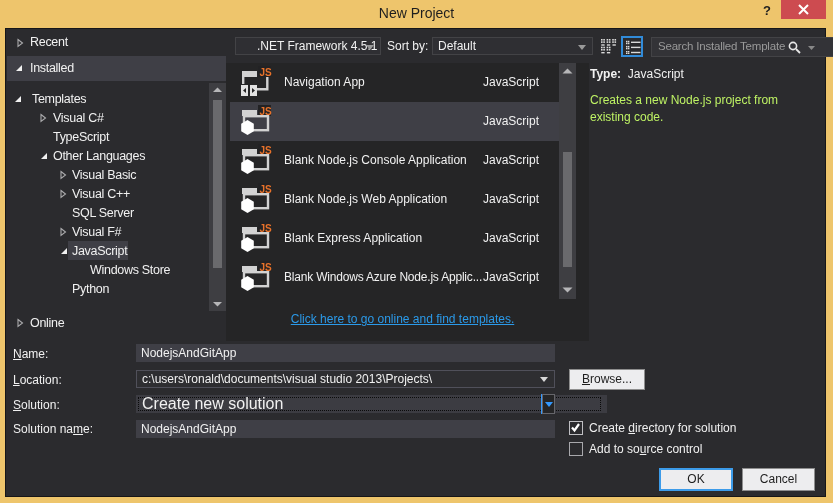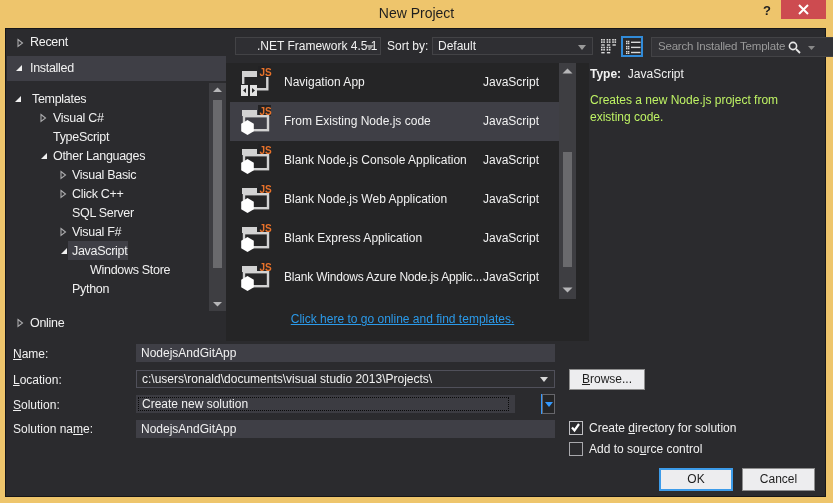--- a/index.html
+++ b/index.html
@@ -68,21 +68,21 @@
         <path d="M7 1 L7 7 L1 7 Z" fill="#F1F1F1"></path>
       </svg>
       <div class="abs tree-item" style="left:47px;top:118px">Other Languages</div>
       <svg class="abs" style="left:54px;top:141px" width="7" height="10">
         <path d="M1 1.5 L5.5 5 L1 8.5 Z" fill="none" stroke="#ABABAD" stroke-width="1.1"></path>
       </svg>
       <div class="abs tree-item" style="left:66px;top:137px">Visual Basic</div>
       <svg class="abs" style="left:54px;top:160px" width="7" height="10">
         <path d="M1 1.5 L5.5 5 L1 8.5 Z" fill="none" stroke="#ABABAD" stroke-width="1.1"></path>
       </svg>
-      <div class="abs tree-item" style="left:66px;top:156px">Click C++</div>
+      <div class="abs tree-item" style="left:66px;top:156px">Visual C++</div>
       <div class="abs tree-item" style="left:66px;top:175px">SQL Server</div>
       <svg class="abs" style="left:54px;top:198px" width="7" height="10">
         <path d="M1 1.5 L5.5 5 L1 8.5 Z" fill="none" stroke="#ABABAD" stroke-width="1.1"></path>
       </svg>
       <div class="abs tree-item" style="left:66px;top:194px">Visual F#</div>
       <svg class="abs" style="left:54px;top:218px" width="8" height="8">
         <path d="M7 1 L7 7 L1 7 Z" fill="#F1F1F1"></path>
       </svg>
       <div class="abs" style="left:62px;top:212px;width:60px;height:19px;background:#3F3F46"></div>
       <div class="abs tree-item" style="left:66px;top:213px">JavaScript</div>
@@ -186,21 +186,20 @@
           <div class="tlang">JavaScript</div>
         </div>
         <div class="trow sel" style="top:39px">
           <div class="ticon"><svg width="32" height="32">
               <rect x="18" y="0" width="13" height="11" fill="#222224"></rect>
               <text x="19.5" y="9.5" font-family="Liberation Sans" font-size="10" font-weight="bold" fill="#E8722A">JS</text>
               <rect x="2" y="5" width="15" height="6" fill="#D2D2D2"></rect>
               <rect x="4" y="11.2" width="24" height="14" fill="none" stroke="#D2D2D2" stroke-width="2.4"></rect>
               <path d="M7.5 15 L13.8 18.8 L13.8 26.3 L7.5 30 L1.2 26.3 L1.2 18.8 Z" fill="#FFFFFF"></path>
             </svg></div>
-          <div class="tname">From Existing Node.js code</div>
           <div class="tlang">JavaScript</div>
         </div>
         <div class="trow" style="top:78px">
           <div class="ticon"><svg width="32" height="32">
               <rect x="18" y="0" width="13" height="11" fill="#222224"></rect>
               <text x="19.5" y="9.5" font-family="Liberation Sans" font-size="10" font-weight="bold" fill="#E8722A">JS</text>
               <rect x="2" y="5" width="15" height="6" fill="#D2D2D2"></rect>
               <rect x="4" y="11.2" width="24" height="14" fill="none" stroke="#D2D2D2" stroke-width="2.4"></rect>
               <path d="M7.5 15 L13.8 18.8 L13.8 26.3 L7.5 30 L1.2 26.3 L1.2 18.8 Z" fill="#FFFFFF"></path>
             </svg></div>
@@ -259,21 +258,21 @@
     <div class="abs lbl" style="left:7px;top:318px"><u>N</u>ame:</div>
     <div class="abs field" style="left:130px;top:315px;width:419px;height:18px;line-height:18px;padding-left:5px">NodejsAndGitApp</div>
     <div class="abs lbl" style="left:7px;top:344px"><u>L</u>ocation:</div>
     <div class="abs" style="left:130px;top:341px;width:419px;height:18px;background:#2E2E31;border:1px solid #50505A;color:#F1F1F1;font-size:12px;line-height:16px;padding-left:5px">c:\users\ronald\documents\visual studio 2013\Projects\
       <svg class="abs" style="right:6px;top:6px" width="8" height="5">
         <path d="M0 0 L8 0 L4 5 Z" fill="#D8D8D8"></path>
       </svg>
     </div>
     <div class="abs btn" style="left:563px;top:340px;width:76px;height:21px;line-height:19px"><u>B</u>rowse...</div>
     <div class="abs lbl" style="left:7px;top:369px"><u>S</u>olution:</div>
-    <div class="abs" style="left:130px;top:366px;width:379px;height:18px;background:#3C3C42;color:#F1F1F1;font-size:12px;line-height:16px">
+    <div class="abs" style="left:130px;top:366px;width:471px;height:18px;background:#3C3C42;color:#F1F1F1;font-size:16px;line-height:16px">
       <div class="abs" style="left:2px;top:2px;right:6px;bottom:2px;border:1px dotted #0A0A0A;line-height:12px;padding-left:3px">Create new solution</div>
     </div>
     <div class="abs" style="left:535px;top:365px;width:2px;height:20px;background:#3399FF"></div>
     <div class="abs" style="left:536px;top:365px;width:13px;height:20px;background:#252526;border:1px solid #66666B">
       <svg class="abs" style="left:2px;top:7px" width="8" height="5">
         <path d="M0 0 L8 0 L4 5 Z" fill="#3399FF"></path>
       </svg>
     </div>
     <div class="abs lbl" style="left:7px;top:393px">Solution na<u>m</u>e:</div>
     <div class="abs field" style="left:130px;top:391px;width:419px;height:18px;line-height:18px;padding-left:5px">NodejsAndGitApp</div>

